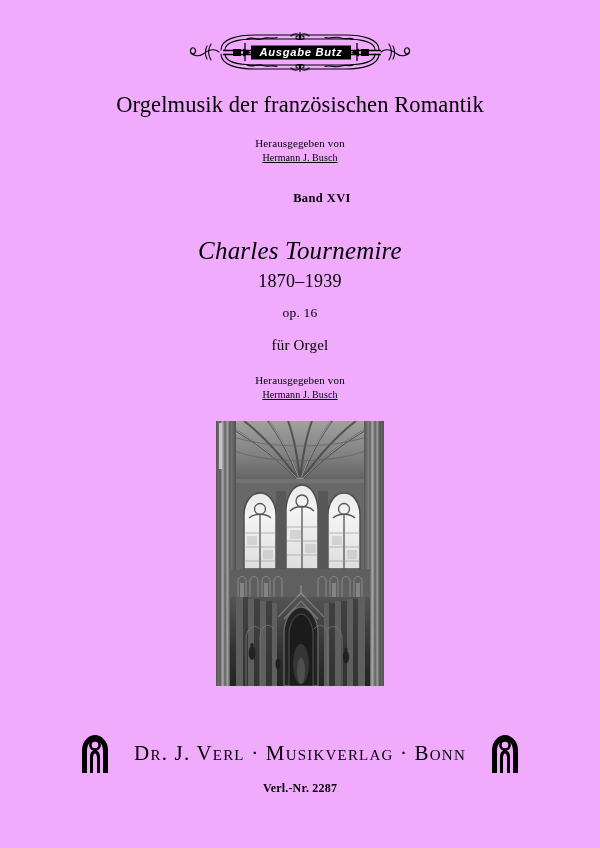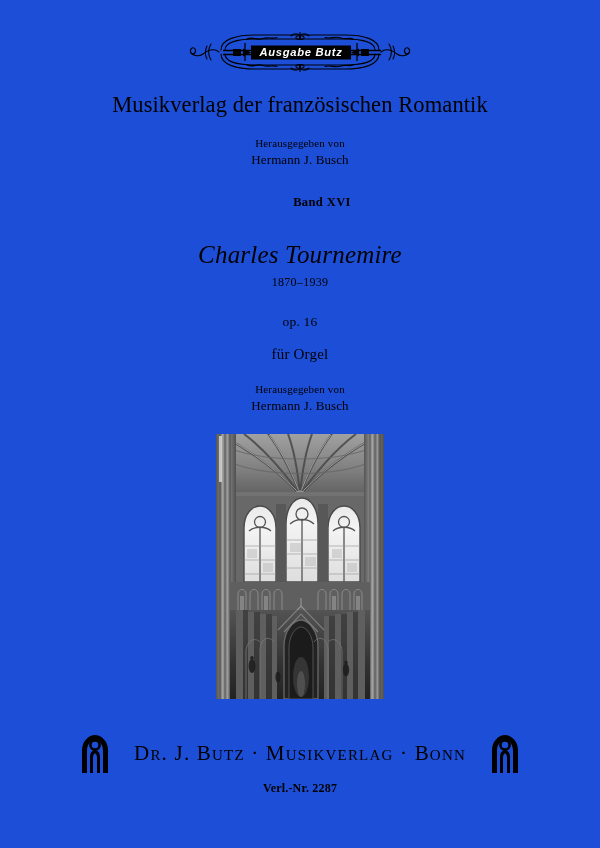--- a/index.html
+++ b/index.html
@@ -13,21 +13,21 @@
     font-family: "Liberation Serif", serif;
     color: #000000;
     overflow: hidden;
     position: relative;
   }
 
   .page {
     width: 600px;
     height: 848px;
     position: relative;
-    background: #1d4ed8;
+    background: #f0abfc;
     display: flex;
     flex-direction: column;
     align-items: center;
   }
 
   
   .logo-banner {
     margin-top: 30px;
     width: 230px;
     height: 44px;
@@ -47,22 +47,23 @@
   .editor-block-top {
     margin-top: 18px;
     text-align: center;
     line-height: 1.38;
   }
   .editor-line-small {
     font-size: 11px;
     letter-spacing: 0.15px;
   }
   .editor-line-name {
-    font-size: 13px;
+    font-size: 10px;
     letter-spacing: 0.1px;
+    text-decoration: underline;
   }
 
   .band-number {
     margin-top: 26px;
     font-size: 12.5px;
     font-weight: bold;
     letter-spacing: 0.4px;
     text-align: center;
     margin-left: 44px;
   }
@@ -71,35 +72,35 @@
   .composer {
     margin-top: 32px;
     font-size: 25px;
     letter-spacing: 0.2px;
     text-align: center;
     line-height: 1.05;
     font-style: italic;
   }
   .composer-dates {
     margin-top: 7px;
-    font-size: 12px;
+    font-size: 18px;
     letter-spacing: 0.3px;
     text-align: right;
   }
 
   
   .work-title {
     margin-top: 25px;
     font-size: 34px;
     letter-spacing: 0.2px;
     text-align: center;
     line-height: 1.05;
   }
   .opus {
-    margin-top: 24px;
+    margin-top: 13px;
     font-size: 13.5px;
     letter-spacing: 0.2px;
     text-align: center;
   }
   .instrument {
     margin-top: 16px;
     font-size: 15px;
     letter-spacing: 0.2px;
     text-align: center;
   }
@@ -212,21 +213,21 @@
       </g>
 
       <path d="M166 22.5 l 8 -4 l 0 8 z" fill="#000000"></path>
       <path d="M66 22.5 l -8 -4 l 0 8 z" fill="#000000"></path>
 
       <rect x="66" y="15.5" width="100" height="14" fill="#000000"></rect>
       <text x="116" y="26.4" text-anchor="middle" font-family="Liberation Sans, sans-serif" font-size="11.2" font-weight="bold" font-style="italic" letter-spacing="0.7" fill="#ffffff">Ausgabe Butz</text>
     </svg>
   </div>
 
-  <div class="series-title">Musikverlag der französischen Romantik</div>
+  <div class="series-title">Orgelmusik der französischen Romantik</div>
 
   <div class="editor-block-top">
     <div class="editor-line-small">Herausgegeben von</div>
     <div class="editor-line-name">Hermann J. Busch</div>
   </div>
 
   <div class="band-number">Band XVI</div>
 
   <div class="composer">Charles Tournemire</div>
   <div class="composer-dates">1870–1939</div>
@@ -445,21 +446,21 @@
     <div class="publisher-row">
       <span class="gothic-ornament">
         <svg viewBox="0 0 34 40" width="34" height="40" xmlns="http://www.w3.org/2000/svg">
           <path d="M4 40 L4 17 C 4 8, 11 2, 17 2 C 23 2, 30 8, 30 17 L30 40 L25 40 L25 18
                    C 25 11, 21 7, 17 7 C 13 7, 9 11, 9 18 L9 40 Z" fill="#000000"></path>
           <path d="M12 40 L12 24 C 12 19, 15 17, 17 17 C 19 17, 22 19, 22 24 L22 40 L19 40
                    L19 25 C 19 22, 18 20.5, 17 20.5 C 16 20.5, 15 22, 15 25 L15 40 Z" fill="#000000"></path>
           <circle cx="17" cy="12" r="4.6" fill="none" stroke="#000000" stroke-width="2.6"></circle>
         </svg>
       </span>
-      <span class="publisher-line">Dr. J. Butz · Musikverlag · Bonn</span>
+      <span class="publisher-line">Dr. J. Verl · Musikverlag · Bonn</span>
       <span class="gothic-ornament">
         <svg viewBox="0 0 34 40" width="34" height="40" xmlns="http://www.w3.org/2000/svg">
           <path d="M4 40 L4 17 C 4 8, 11 2, 17 2 C 23 2, 30 8, 30 17 L30 40 L25 40 L25 18
                    C 25 11, 21 7, 17 7 C 13 7, 9 11, 9 18 L9 40 Z" fill="#000000"></path>
           <path d="M12 40 L12 24 C 12 19, 15 17, 17 17 C 19 17, 22 19, 22 24 L22 40 L19 40
                    L19 25 C 19 22, 18 20.5, 17 20.5 C 16 20.5, 15 22, 15 25 L15 40 Z" fill="#000000"></path>
           <circle cx="17" cy="12" r="4.6" fill="none" stroke="#000000" stroke-width="2.6"></circle>
         </svg>
       </span>
     </div>

